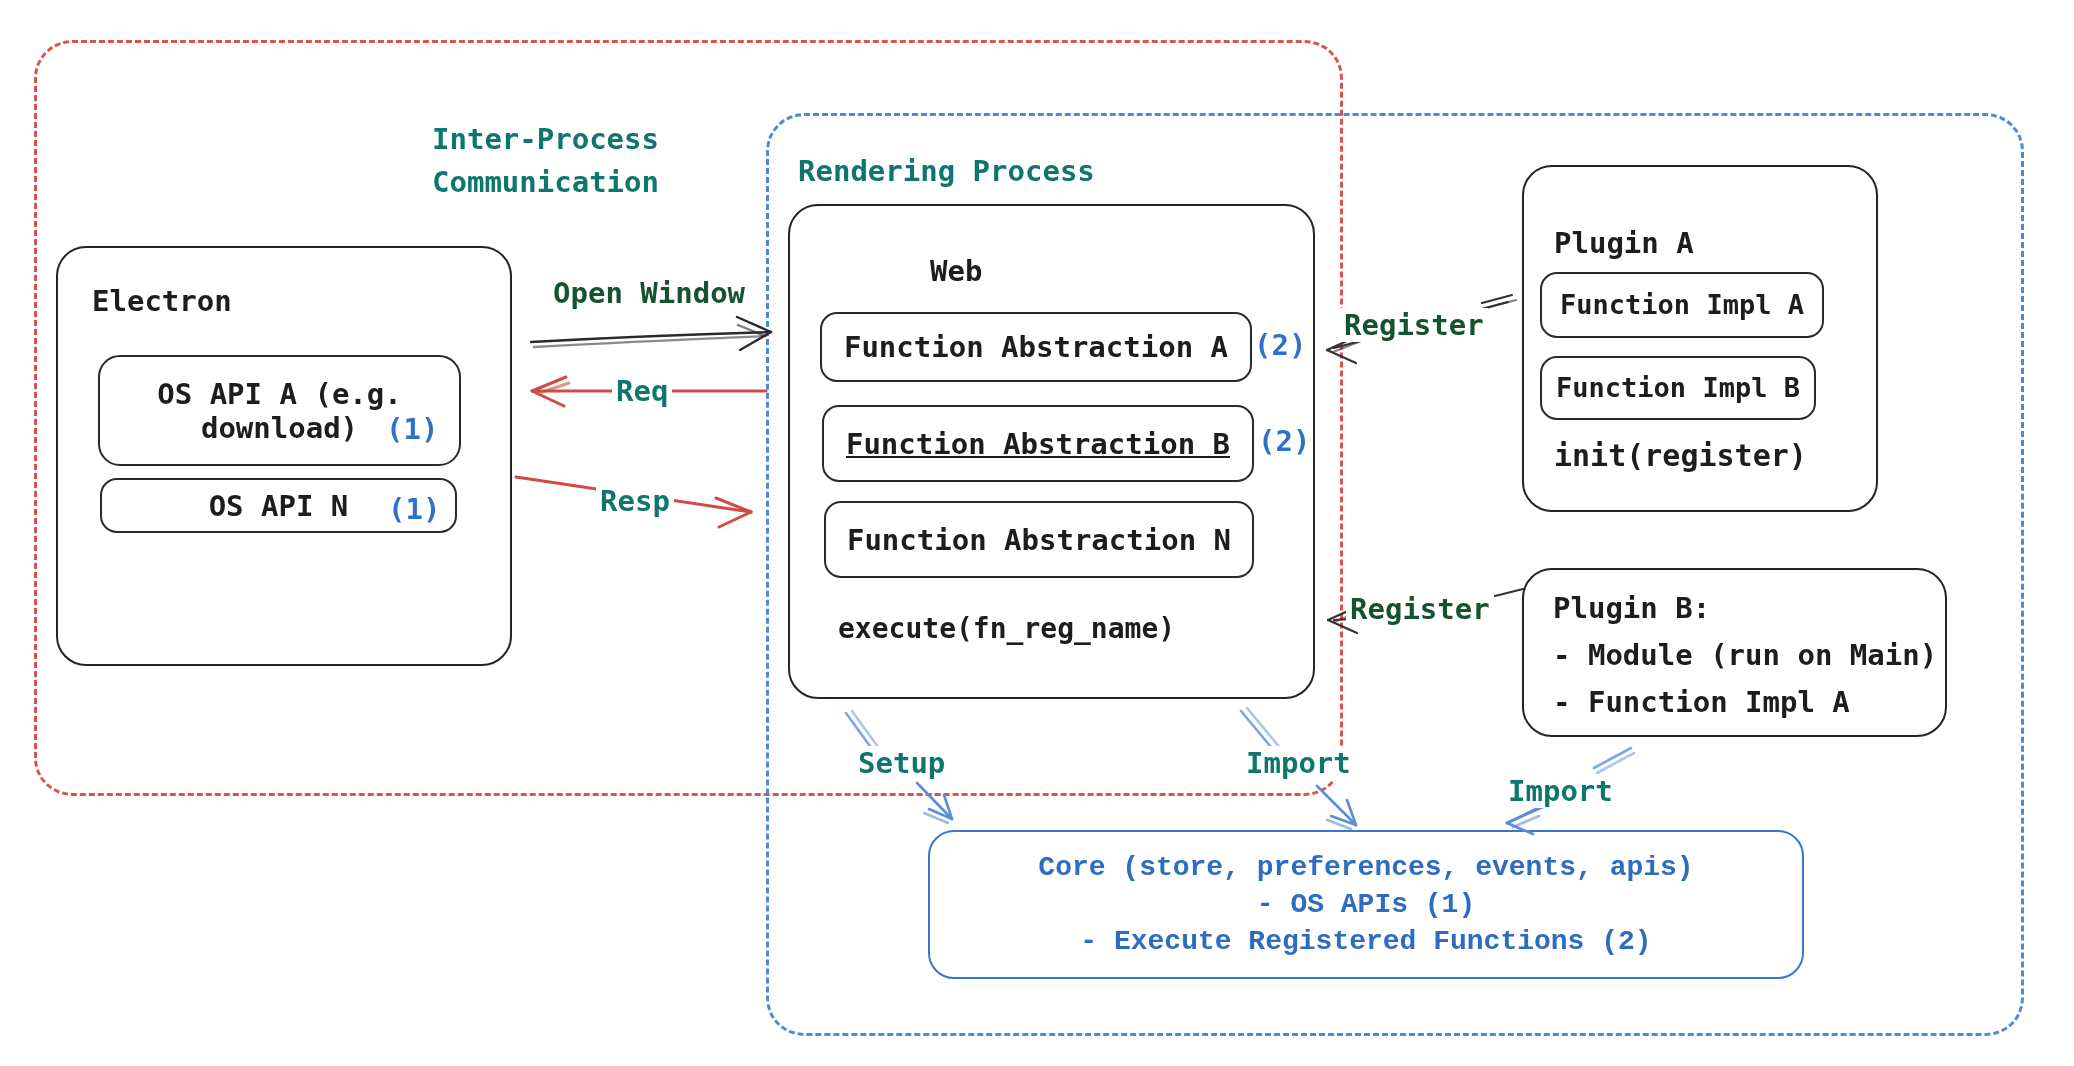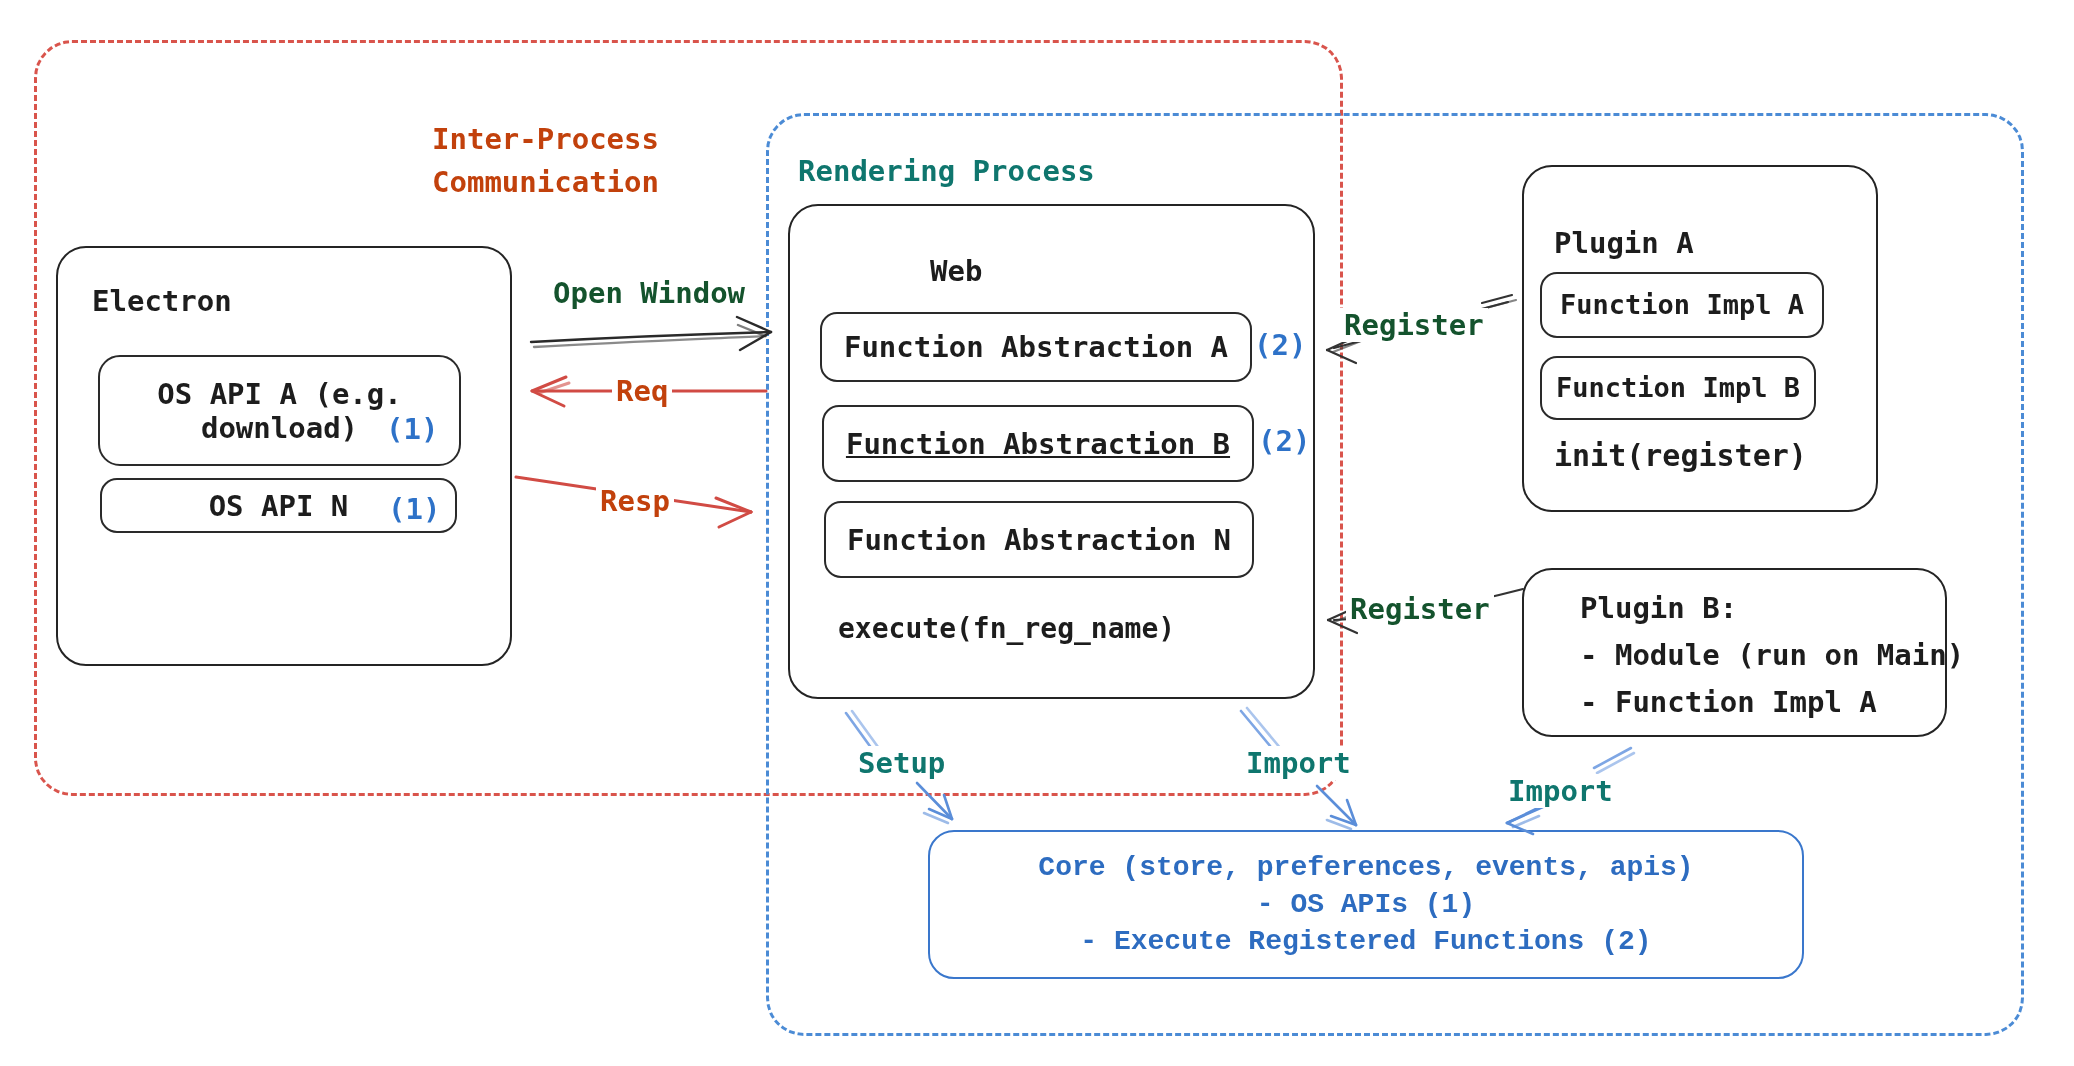--- a/index.html
+++ b/index.html
@@ -7,21 +7,21 @@
           font-family:"DejaVu Sans Mono", "Liberation Mono", monospace;font-weight:600;color:#1d1d1d;}
   .region{position:absolute;border-radius:38px;background:transparent;}
   .region.red{border:3px dashed #d9544c;}
   .region.blue{border:3px dashed #4b8bd5;}
   .sketch-box{position:absolute;border:2.6px solid #242424;border-radius:30px;background:#ffffff;}
   .pill{position:absolute;border:2.3px solid #2a2a2a;border-radius:17px;background:#ffffff;
         display:flex;align-items:center;justify-content:center;text-align:center;}
   .pill .txt{font-size:29px;line-height:34px;}
   .title{position:absolute;font-size:29px;white-space:nowrap;}
   .lbl{position:absolute;font-size:29px;white-space:nowrap;background:#ffffff;padding:0 4px;z-index:7;}
-  .lbl.red-text{color:#c2410c;}
+  .lbl.red-text{color:#0f766e;}
   .lbl.blue-text{color:#0f766e;}
   .lbl.ink{color:#14532d;}
   .two-line{line-height:43px;background:transparent;}
   .badge{position:absolute;color:#2e72c8;font-size:29px;white-space:nowrap;z-index:6;}
   .code{position:absolute;font-size:28px;white-space:nowrap;}
   .plugin-b-lines{position:absolute;font-size:29px;line-height:47px;white-space:nowrap;}
   .core-box{position:absolute;border:2.6px solid #3a77cc;border-radius:26px;background:#ffffff;
             display:flex;flex-direction:column;align-items:center;justify-content:center;
             color:#2d6cc0;font-size:28px;line-height:37px;text-align:center;font-family:Liberation Mono, monospace;}
   svg.arrows{position:absolute;left:0;top:0;z-index:5;}
@@ -83,21 +83,21 @@
 
     <div class="pill" style="left:1540px;top:272px;width:280px;height:62px;">
       <div class="txt" style="font-size:27px;">Function Impl A</div>
     </div>
     <div class="pill" style="left:1540px;top:356px;width:272px;height:60px;">
       <div class="txt" style="font-size:27px;">Function Impl B</div>
     </div>
     <div class="code" style="left:1554px;top:438px;font-size:30px;">init(register)</div>
 
     <div class="sketch-box" style="left:1522px;top:568px;width:421px;height:165px;"></div>
-    <div class="plugin-b-lines" style="left:1553px;top:585px;margin-left:27px;">
+    <div class="plugin-b-lines" style="left:1553px;top:585px;">
       <div>Plugin B:</div>
       <div>- Module (run on Main)</div>
       <div>- Function Impl A</div>
     </div>
 
     <div class="core-box" style="left:928px;top:830px;width:872px;height:145px;">
       <div>Core (store, preferences, events, apis)</div>
       <div>- OS APIs (1)</div>
       <div>- Execute Registered Functions (2)</div>
     </div>

